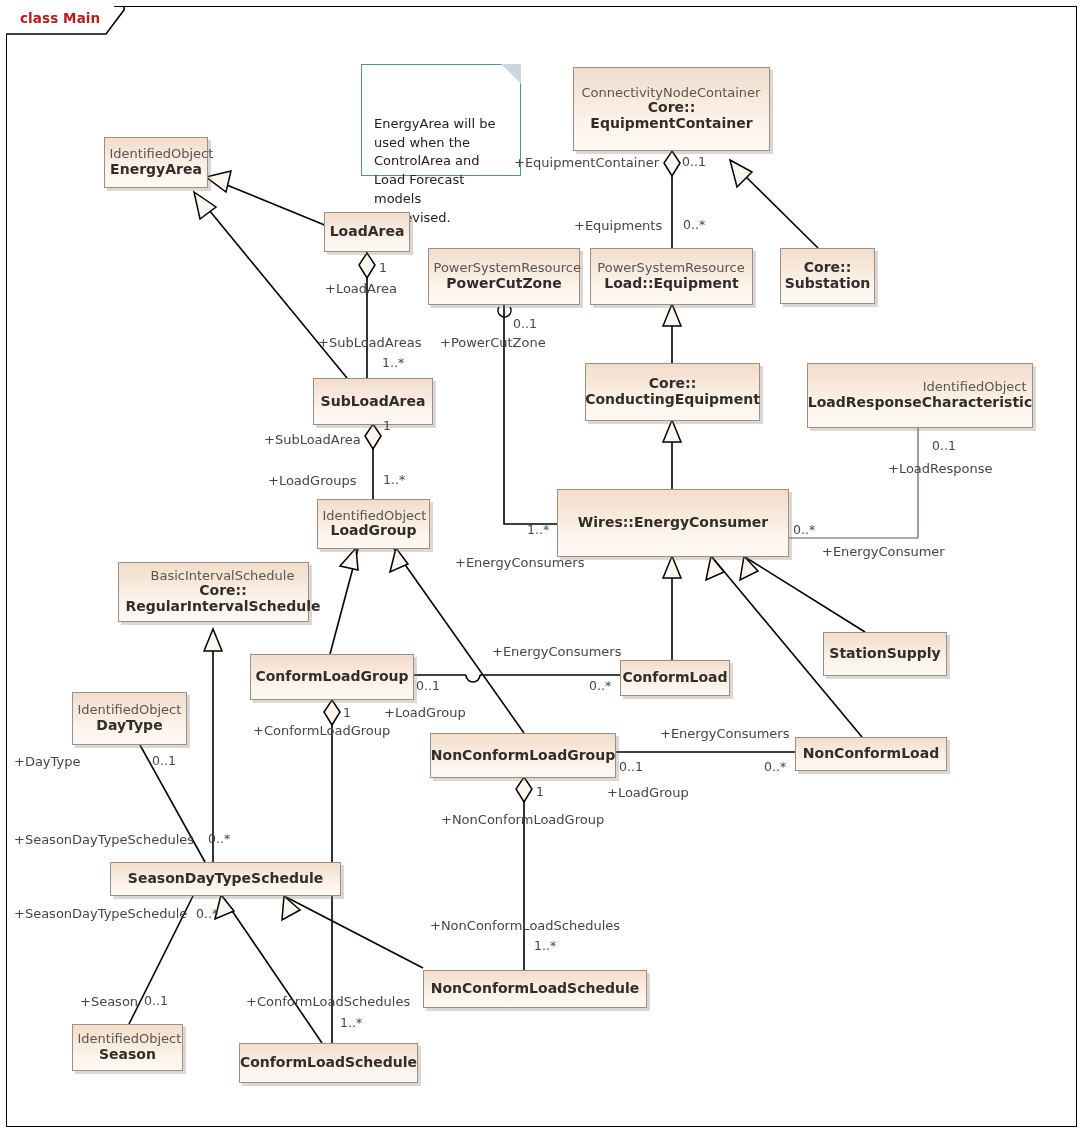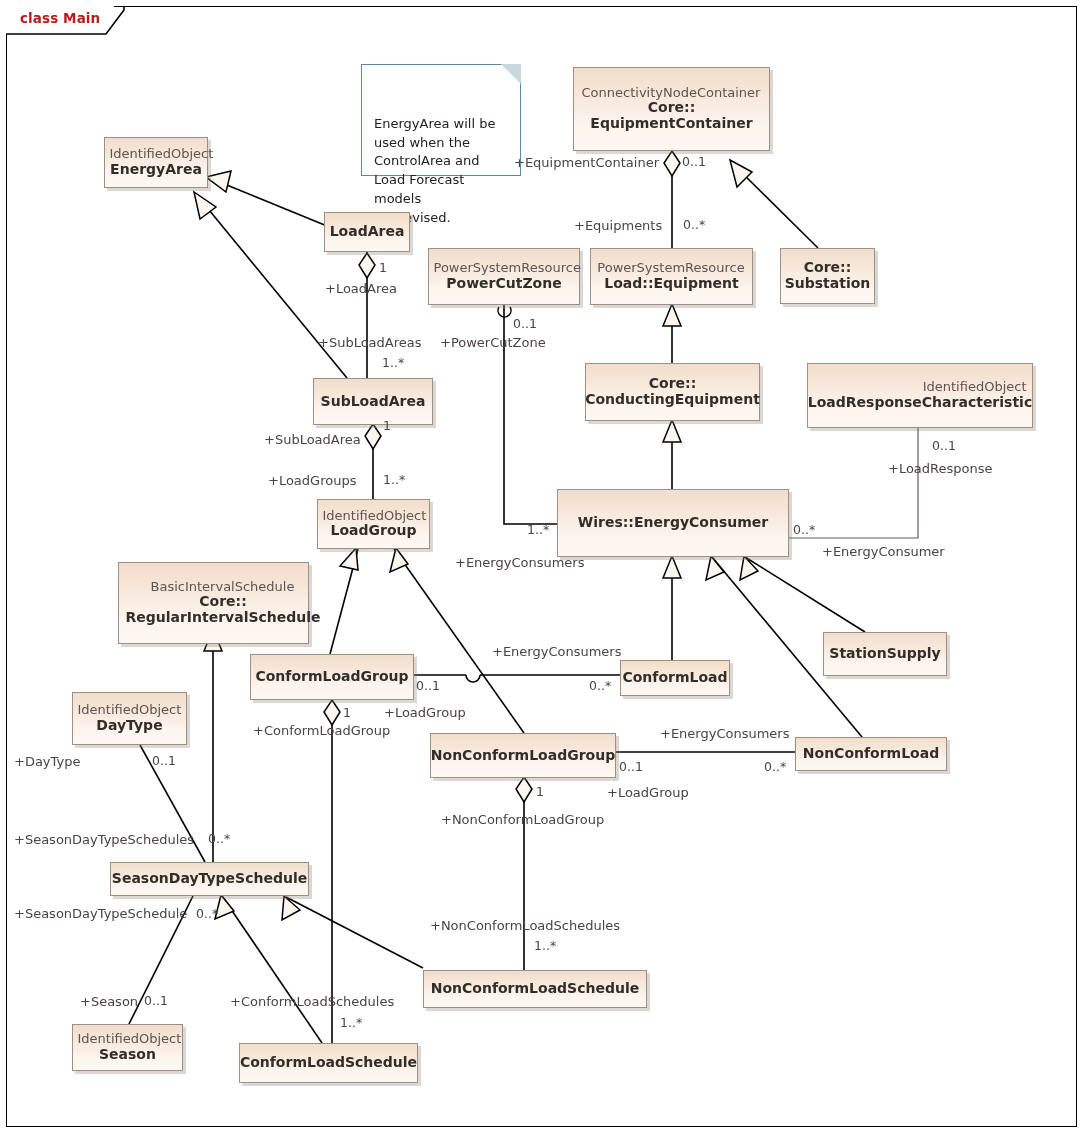--- a/index.html
+++ b/index.html
@@ -269,21 +269,21 @@
 
   <div class="cls" style="left:317px;top:499px;width:113px;height:50px;">
     <div class="stereo ctr">IdentifiedObject</div>
     <div class="nm">LoadGroup</div>
   </div>
 
   <div class="cls" style="left:557px;top:489px;width:232px;height:68px;">
     <div class="nm">Wires::EnergyConsumer</div>
   </div>
 
-  <div class="cls" style="left:118px;top:562px;width:191px;height:82px;padding-left:24px;">
+  <div class="cls" style="left:118px;top:562px;width:191px;height:60px;padding-left:24px;">
     <div class="stereo ctr">BasicIntervalSchedule</div>
     <div class="nm">Core::</div>
     <div class="nm">RegularIntervalSchedule</div>
   </div>
 
   <div class="cls" style="left:250px;top:654px;width:164px;height:46px;">
     <div class="nm">ConformLoadGroup</div>
   </div>
 
   <div class="cls" style="left:620px;top:660px;width:110px;height:36px;">
@@ -300,21 +300,21 @@
   </div>
 
   <div class="cls" style="left:430px;top:733px;width:186px;height:45px;">
     <div class="nm">NonConformLoadGroup</div>
   </div>
 
   <div class="cls" style="left:795px;top:737px;width:152px;height:34px;">
     <div class="nm">NonConformLoad</div>
   </div>
 
-  <div class="cls" style="left:110px;top:862px;width:199px;height:34px;">
+  <div class="cls" style="left:110px;top:862px;width:231px;height:34px;">
     <div class="nm">SeasonDayTypeSchedule</div>
   </div>
 
   <div class="cls" style="left:72px;top:1024px;width:111px;height:47px;">
     <div class="stereo ctr">IdentifiedObject</div>
     <div class="nm">Season</div>
   </div>
 
   <div class="cls" style="left:423px;top:970px;width:224px;height:38px;">
     <div class="nm">NonConformLoadSchedule</div>
@@ -378,16 +378,16 @@
 
   <div class="lab" style="left:14px;top:907px;">+SeasonDayTypeSchedule</div>
   <div class="lab m" style="left:196px;top:908px;">0..*</div>
 
   <div class="lab" style="left:430px;top:919px;">+NonConformLoadSchedules</div>
   <div class="lab m" style="left:534px;top:940px;">1..*</div>
 
   <div class="lab" style="left:80px;top:995px;">+Season</div>
   <div class="lab m" style="left:144px;top:995px;">0..1</div>
 
-  <div class="lab" style="left:230px;top:995px;">+ConformLoadSchedules</div>
+  <div class="lab" style="left:246px;top:995px;">+ConformLoadSchedules</div>
   <div class="lab m" style="left:340px;top:1017px;">1..*</div>
 
 </div>
 
 </body></html>

